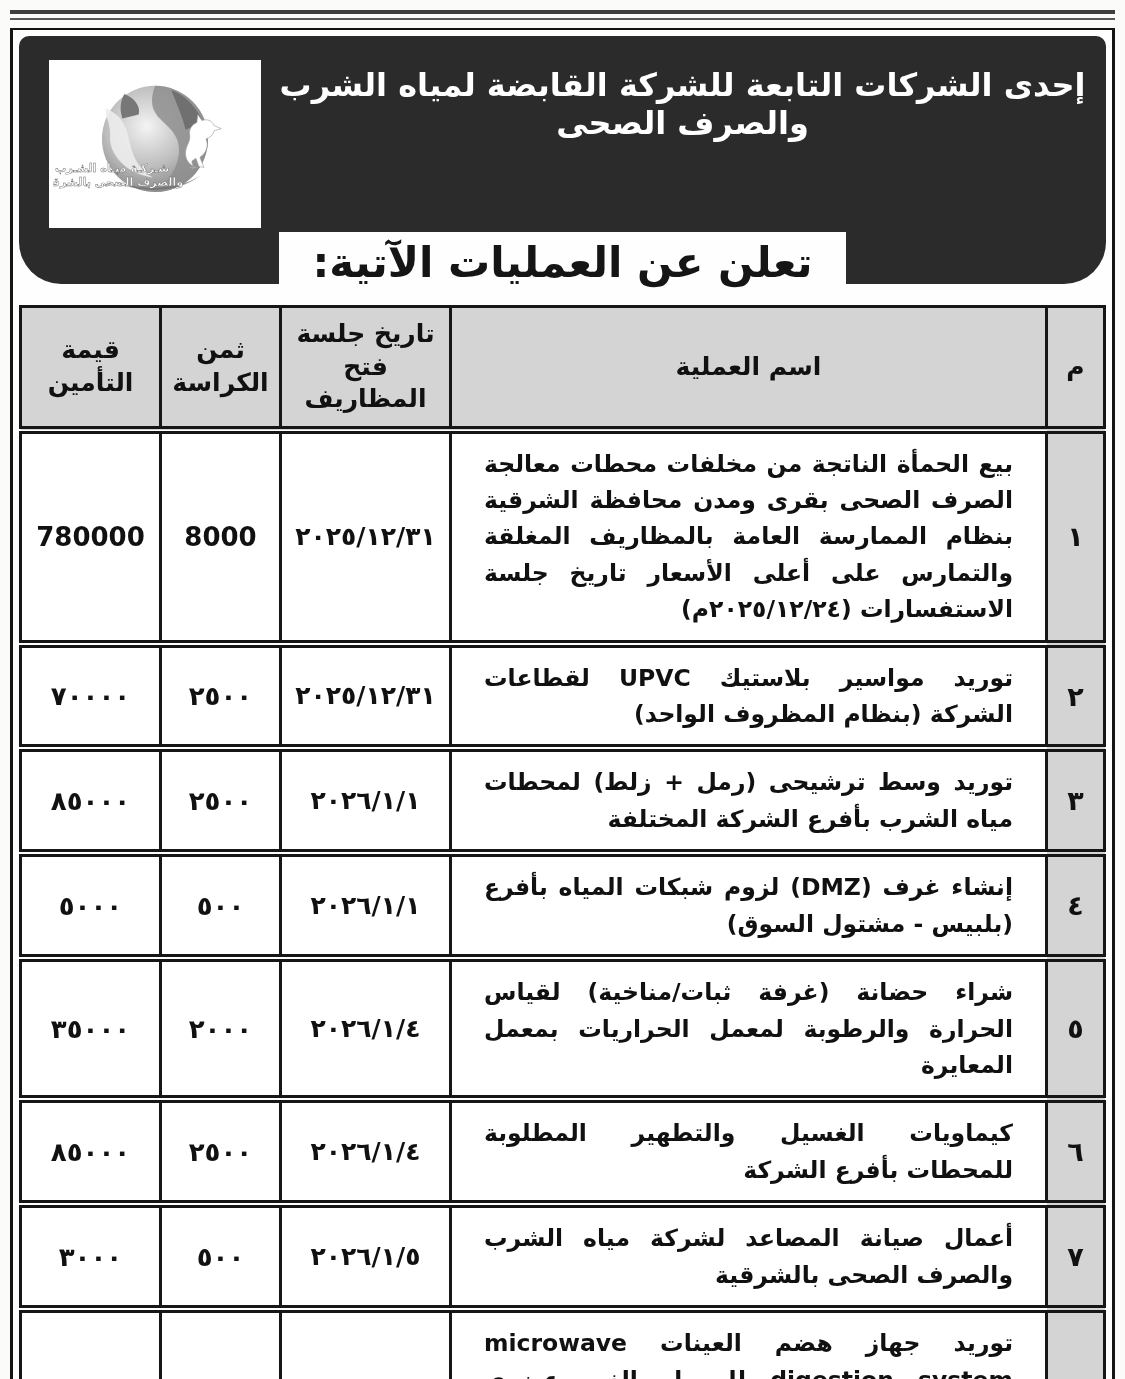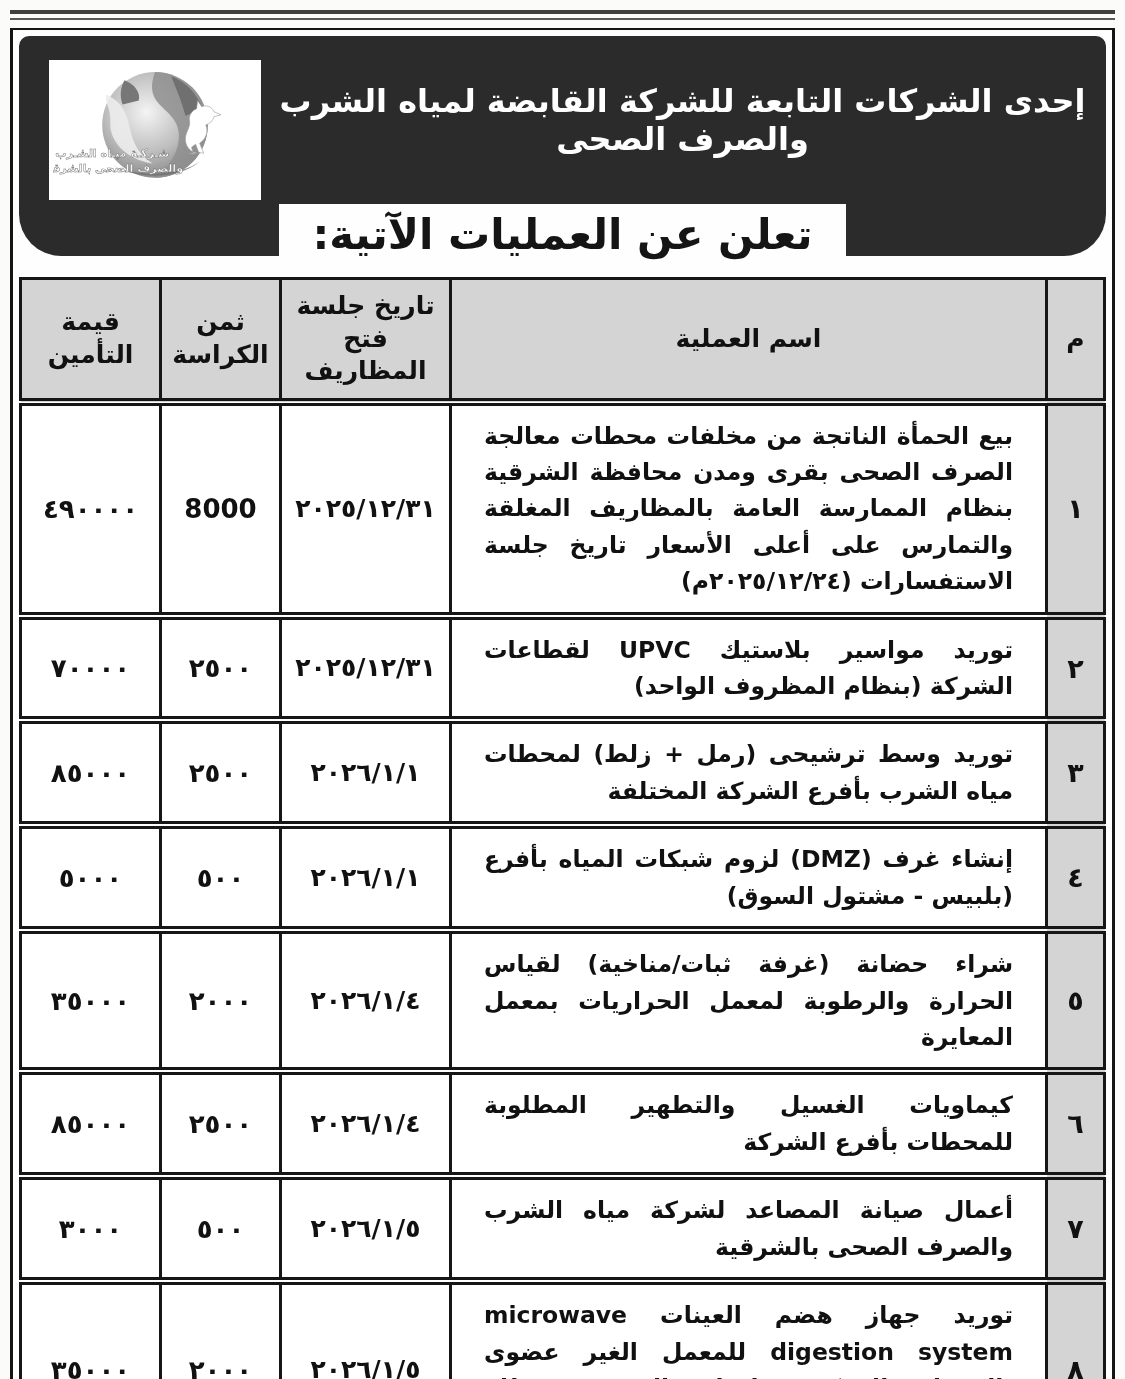--- a/index.html
+++ b/index.html
@@ -27,31 +27,31 @@
   
   .dark-header {
     background: #2b2b2b;
     border-radius: 10px 10px 42px 42px;
     padding: 14px 16px 56px 16px;
     position: relative;
   }
   .header-row { display: flex; gap: 14px; align-items: flex-start; }
   .logo-box {
     flex: 0 0 auto;
-    width: 212px; height: 140px;
+    width: 212px; height: 168px;
     background: #ffffff; padding: 4px;
     margin: 10px 0 0 14px;
   }
   .logo-box svg { width: 100%; height: 100%; display: block; }
   .titles { flex: 1 1 auto; text-align: center; color: #fff; direction: rtl; }
   .title {
     font-size: 49px; font-weight: bold; line-height: 1.22;
     margin-top: 8px; letter-spacing: 0;
   }
-  .subtitle { font-size: 32px; font-weight: bold; margin-top: 32px; }
+  .subtitle { font-size: 32px; font-weight: bold; margin-top: 16px; }
 
   
   .announce {
     position: relative;
     width: max-content; max-width: 640px;
     margin: -52px auto 16px;
     background: #fefefe;
     padding: 6px 34px 2px;
     font-size: 42px; font-weight: bold; color: #151515;
     text-align: center; direction: rtl;
@@ -142,21 +142,21 @@
         </tr>
       </thead>
       <tbody>
         <tr>
           <td class="no">١</td>
           <td class="name">بيع الحمأة الناتجة من مخلفات محطات معالجة الصرف الصحى بقرى ومدن محافظة الشرقية بنظام الممارسة العامة بالمظاريف المغلقة والتمارس على أعلى الأسعار تاريخ جلسة الاستفسارات (٢٠٢٥/١٢/٢٤م)</td>
           <td class="date">
               <div>٢٠٢٥/١٢/٣١</div>
             </td>
           <td class="num book">8000</td>
-          <td class="num ins">٤٩٠٠٠٠</td>
+          <td class="num ins">780000</td>
         </tr>
         <tr>
           <td class="no">٢</td>
           <td class="name">توريد مواسير بلاستيك UPVC لقطاعات الشركة (بنظام المظروف الواحد)</td>
           <td class="date">
               <div>٢٠٢٥/١٢/٣١</div>
             </td>
           <td class="num book">٢٥٠٠</td>
           <td class="num ins">٧٠٠٠٠</td>
         </tr>

